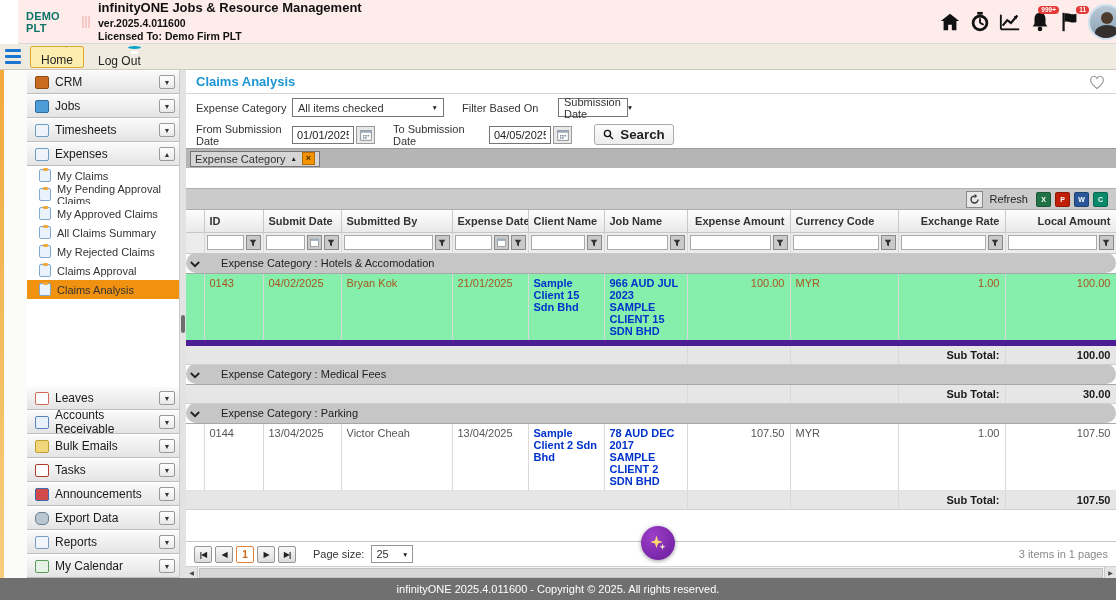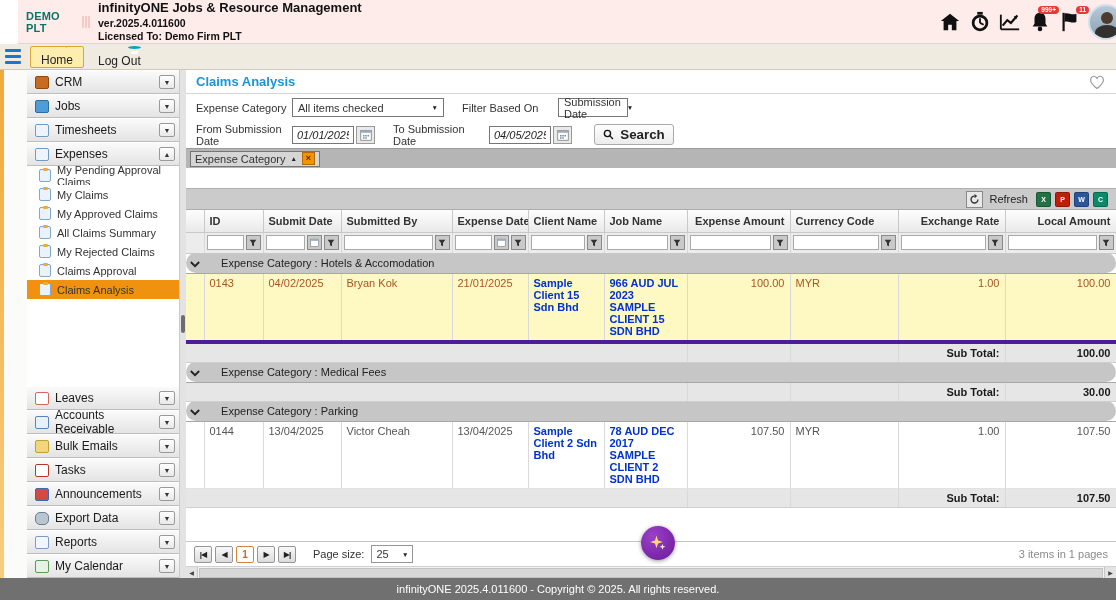--- a/index.html
+++ b/index.html
@@ -51,21 +51,21 @@
   .content { position:absolute; left:186px; top:70px; width:930px; height:508px; background:#fff; display:flex; flex-direction:column; }
   .title-row { height:24px; min-height:24px; display:flex; align-items:center; padding:0 10px; border-bottom:1px solid #d5d5d5; }
   .pg-title { font-size:13px; font-weight:bold; color:#1a96d4; }
   .heart { margin-left:auto; cursor:pointer; display:flex; }
   .f-row { height:27px; min-height:27px; display:flex; align-items:center; padding-left:10px; }
   .f-lbl { width:96px; color:#333; }
   .f-lbl2 { width:96px; color:#333; margin-left:18px; }
   .combo { height:19px; border:1px solid #767676; background:#fff; display:flex; align-items:center; padding:0 5px; gap:6px; cursor:pointer; }
   .combo .ctext { flex:1; }
   .caret { font-size:6.5px; color:#222; }
-  .tinput { height:18px; border:1px solid #767676; width:62px; padding:0 4px; font-size:11px; font-family:inherit; color:#222;font-style:italic; }
+  .tinput { height:18px; border:1px solid #767676; width:62px; padding:0 4px; font-size:11px; font-family:inherit; color:#222; }
   .calbtn { width:19px; height:18px; border:1px solid #9a9a9a; background:#e9e9e9; margin-left:2px; display:flex; align-items:center; justify-content:center; cursor:pointer; }
   .search-btn { margin-left:22px; width:80px; height:21px; border:1px solid #aaa; border-radius:3px; background:linear-gradient(#fefefe,#ececec); display:flex; align-items:center; justify-content:center; gap:6px; font-weight:bold; color:#222; cursor:pointer; }
   .groupbar { height:20px; min-height:20px; background:#b5b5b5; border-top:1px solid #9b9b9b; display:flex; align-items:center; padding-left:4px; }
   .chip { height:16px; background:#d6d6d6; border:1px solid #767676; display:flex; align-items:center; gap:5px; padding:0 4px; cursor:pointer; }
   .chip .sort { font-size:6.5px; color:#222; }
   .xbtn { width:13px; height:13px; background:#f59300; border:1px solid #b36a00; color:#4a2c00; font-size:9px; font-weight:bold; line-height:11px; text-align:center; cursor:pointer; }
   .toolbar { height:21px; min-height:21px; background:#cbcbcb; border-top:1px solid #b0b0b0; display:flex; align-items:center; justify-content:flex-end; gap:4px; padding-right:8px;margin-top:20px; }
   .tbtn { width:17px; height:17px; border:1px solid #8a8a8a; background:#e8e8e8; display:flex; align-items:center; justify-content:center; cursor:pointer; }
   .exp { width:15px; height:15px; border-radius:2px; color:#fff; font-size:7px; font-weight:bold; display:flex; align-items:center; justify-content:center; cursor:pointer; border:1px solid rgba(0,0,0,.25); }
   .refresh-lbl { color:#222; margin:0 4px 0 2px; }
@@ -76,21 +76,21 @@
   .grid th { background:linear-gradient(#fdfdfd,#e9e9e9); border-right:1px solid #c8c8c8; border-bottom:1px solid #c8c8c8; font-weight:bold; color:#333; text-align:left; padding:4px 5px; height:22px; white-space:nowrap; overflow:hidden; }
   .grid th.r, .grid td.r { text-align:right; }
   .grid td { border-right:1px solid #d9d9d9; padding:3px 5px; vertical-align:top; overflow:hidden; }
   tr.frow td { background:#ececec; border-bottom:1px solid #c8c8c8; padding:2px 2px; height:21px; vertical-align:middle; }
   .fcell { display:flex; gap:2px; align-items:center; }
   .finput { flex:1; min-width:10px; height:15px; border:1px solid #a9a9a9; font-size:10px; padding:0 2px; font-family:inherit; }
   .fbtn { width:15px; height:15px; min-width:15px; border:1px solid #8a8a8a; background:#c9c9c9; display:flex; align-items:center; justify-content:center; cursor:pointer; }
   tr.grow td { background:#c6c6c6; border-top:1px solid #a7a7a7; border-bottom:1px solid #a7a7a7; color:#222; height:20px; vertical-align:middle; padding:2px 4px;border-radius:10px; }
   tr.grow .glbl { margin-left:18px; }
   tr.drow td { color:#555; border-bottom:1px solid #e2e2e2; }
-  tr.drow.sel td { background:#fef9c3; color:#a8551f; border-bottom:4px solid #4c1d95;margin-top:16px; }
+  tr.drow.sel td { background:#86efac; color:#a8551f; border-bottom:6px solid #4c1d95;margin-top:16px; }
   tr.drow.alt td { background:#f0f0f0; }
   td .lnk { color:#0033cc; font-weight:bold; cursor:pointer; }
   tr.strow td { background:#e6e6e6; border-top:1px solid #bcbcbc; border-bottom:1px solid #cfcfcf; height:18px; vertical-align:middle; }
   tr.strow .stl, tr.gtrow .stl { font-weight:bold; color:#1a1a1a; }
   tr.sprow td { border:none; background:#fff; }
 
   
   .pager { height:25px; min-height:25px; display:flex; align-items:center; gap:3px; padding:0 8px; border-top:1px solid #c6c6c6; background:#fff; position:relative; }
   .pbtn { width:18px; height:17px; border:1px solid #969696; background:linear-gradient(#f8f8f8,#dcdcdc); border-radius:2px; font-size:8px; font-weight:bold; color:#222; display:flex; align-items:center; justify-content:center; cursor:pointer; letter-spacing:-1px; }
   .pbtn.cur { background:#fff; border:1px solid #e0813a; color:#c96a20; font-size:10px; letter-spacing:0; }
@@ -196,25 +196,25 @@
       <span class="chev">▼</span>
     </div>
     <div class="sec">
       <span class="sq-ic" style="background:#eef4fa;border:1px solid #6f9cc2;"></span>
       <span class="lbl">Expenses</span>
       <span class="chev">▲</span>
     </div>
 
     <div class="subitem">
       <span class="doc-ic"></span>
-      <span>My Pending Approval Claims</span>
+      <span>My Claims</span>
     </div>
     <div class="subitem">
       <span class="doc-ic"></span>
-      <span>My Claims</span>
+      <span>My Pending Approval Claims</span>
     </div>
     <div class="subitem">
       <span class="doc-ic"></span>
       <span>My Approved Claims</span>
     </div>
     <div class="subitem">
       <span class="doc-ic"></span>
       <span>All Claims Summary</span>
     </div>
     <div class="subitem">

